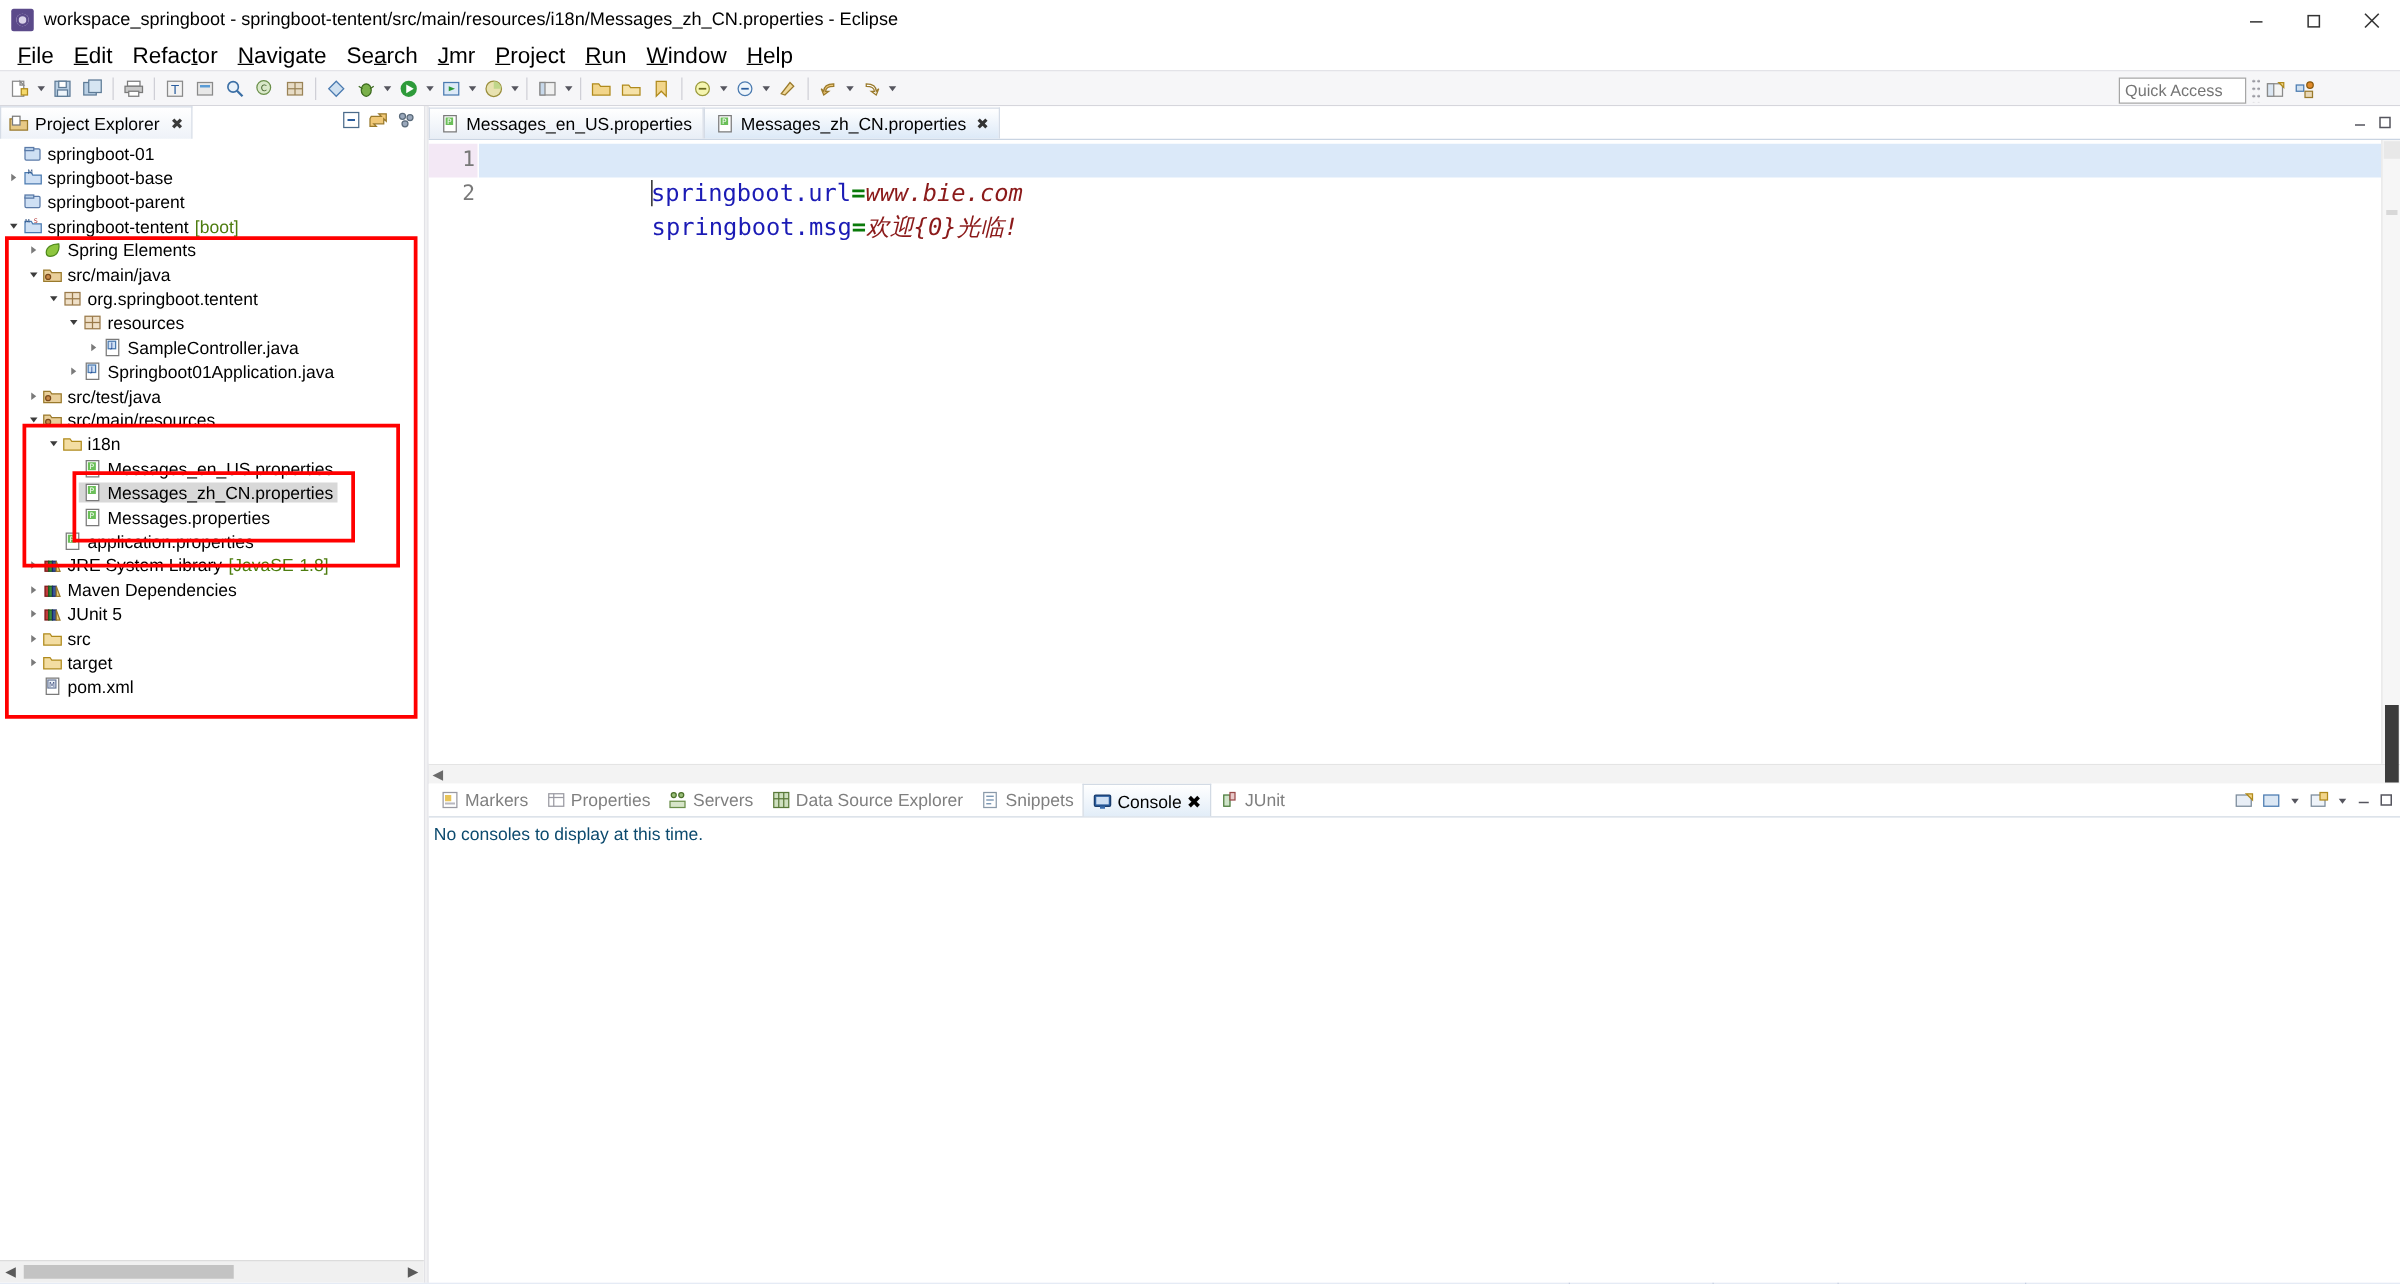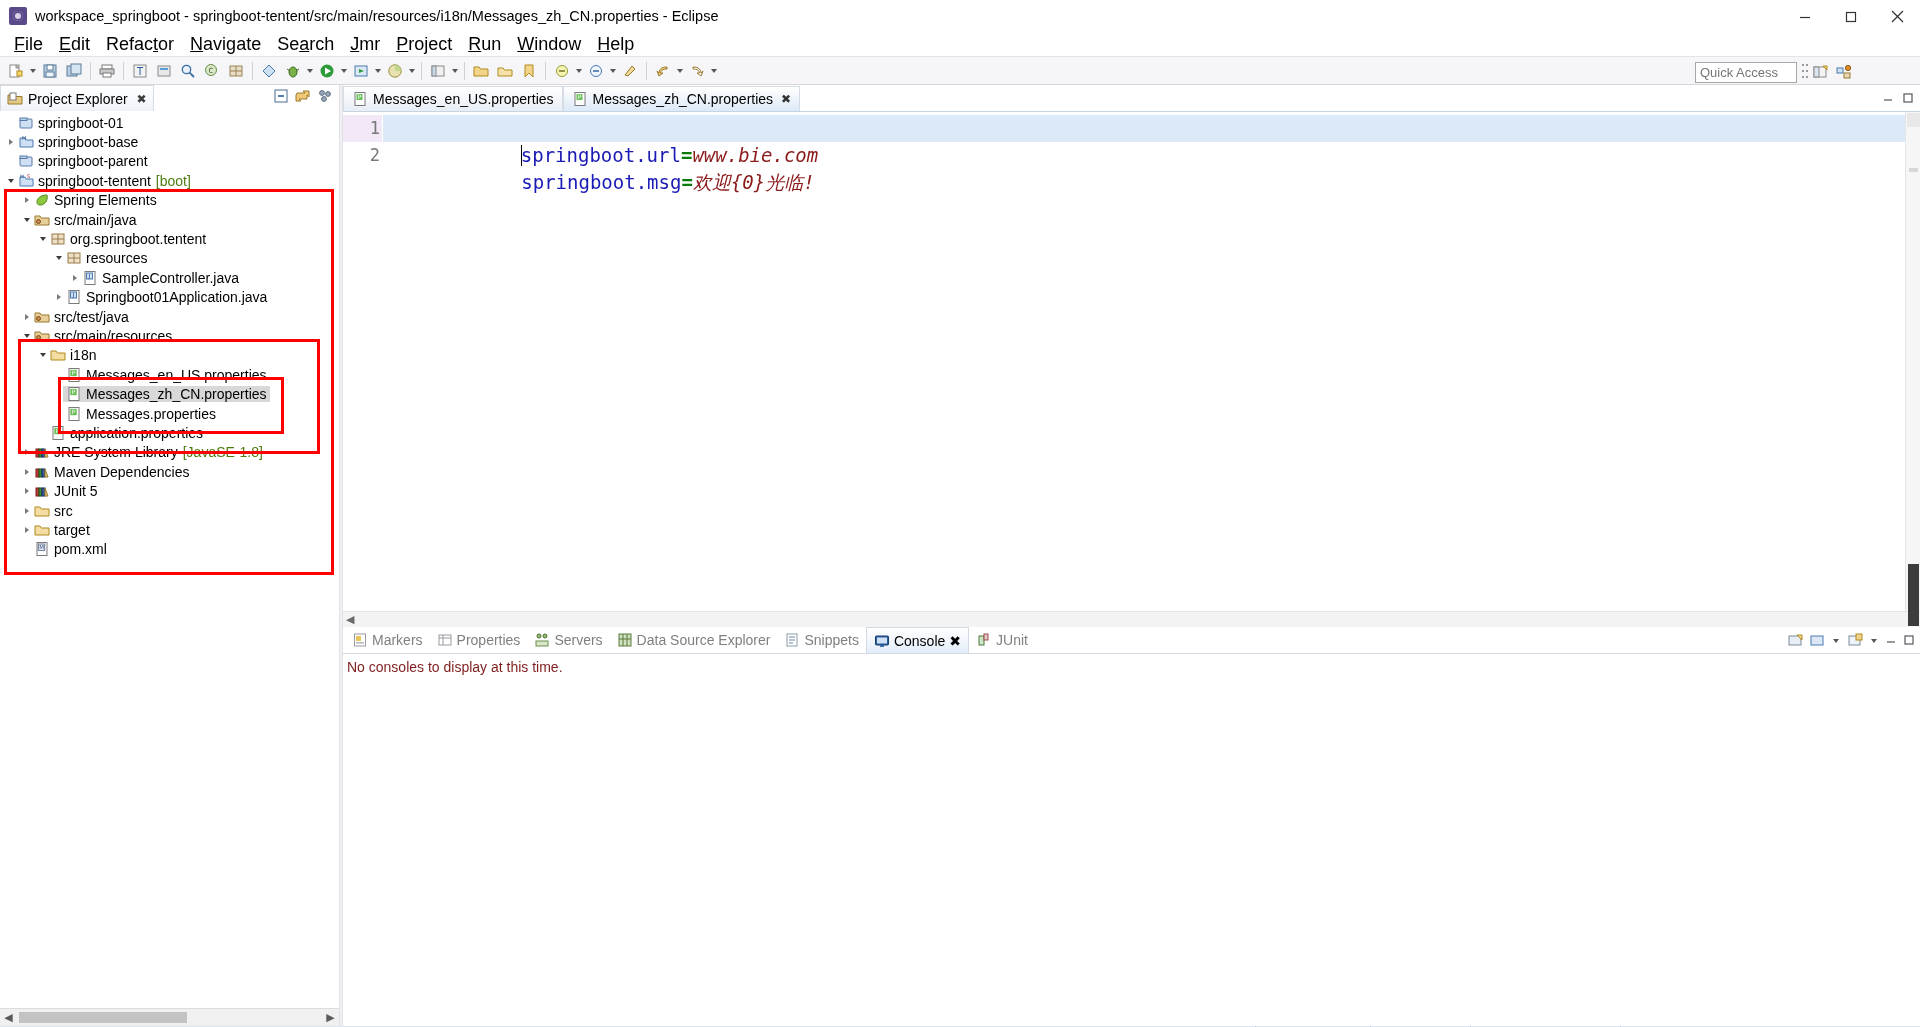--- a/index.html
+++ b/index.html
@@ -372,21 +372,21 @@
     border-bottom: none;
   }
   .bt-right {
     position:absolute; right: 5px; top: 4px;
     display:flex; align-items:center; gap: 6px;
   }
   #console-body {
     flex: 1;
     padding: 5px 4px 0 4px;
     font-size: 14px;
-    color: #7f1d1d;
+    color: #0c4a6e;
   }
 
   
   #statusbar {
     height: 24px;
     background: #dde4f2;
     display: flex;
     align-items: center;
     font-size: 14px;
     color: #1a1a1a;

